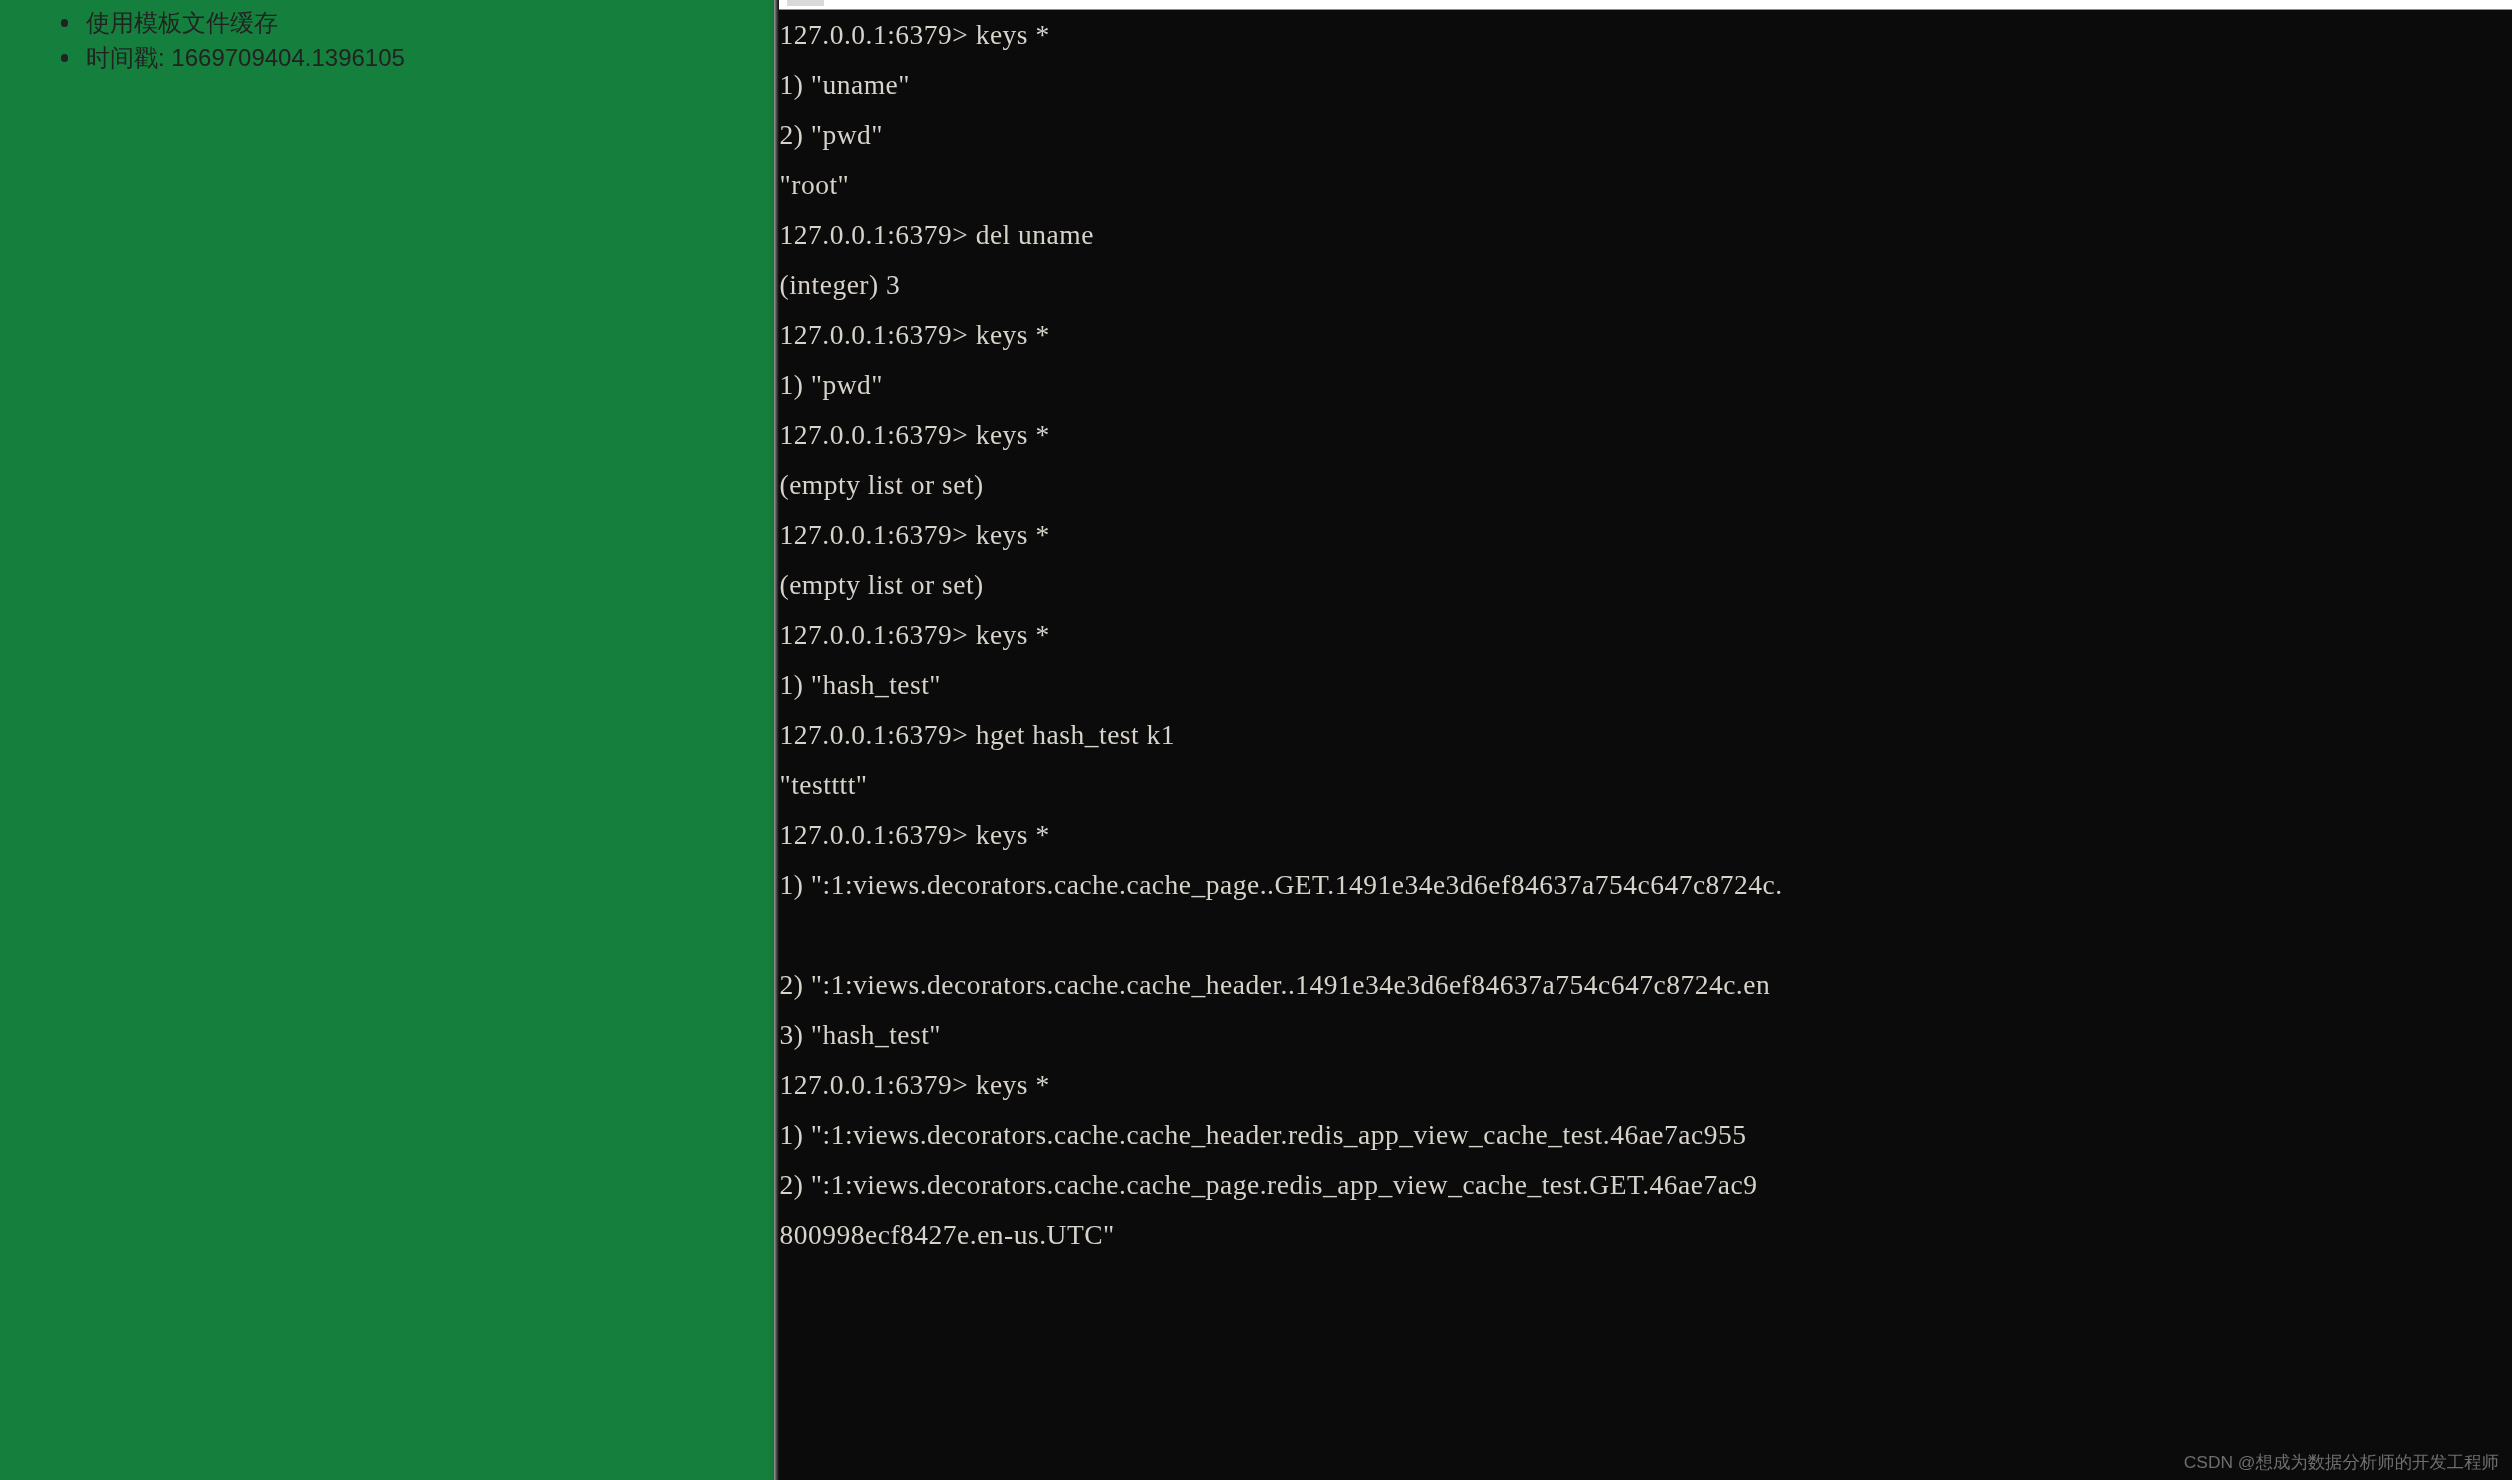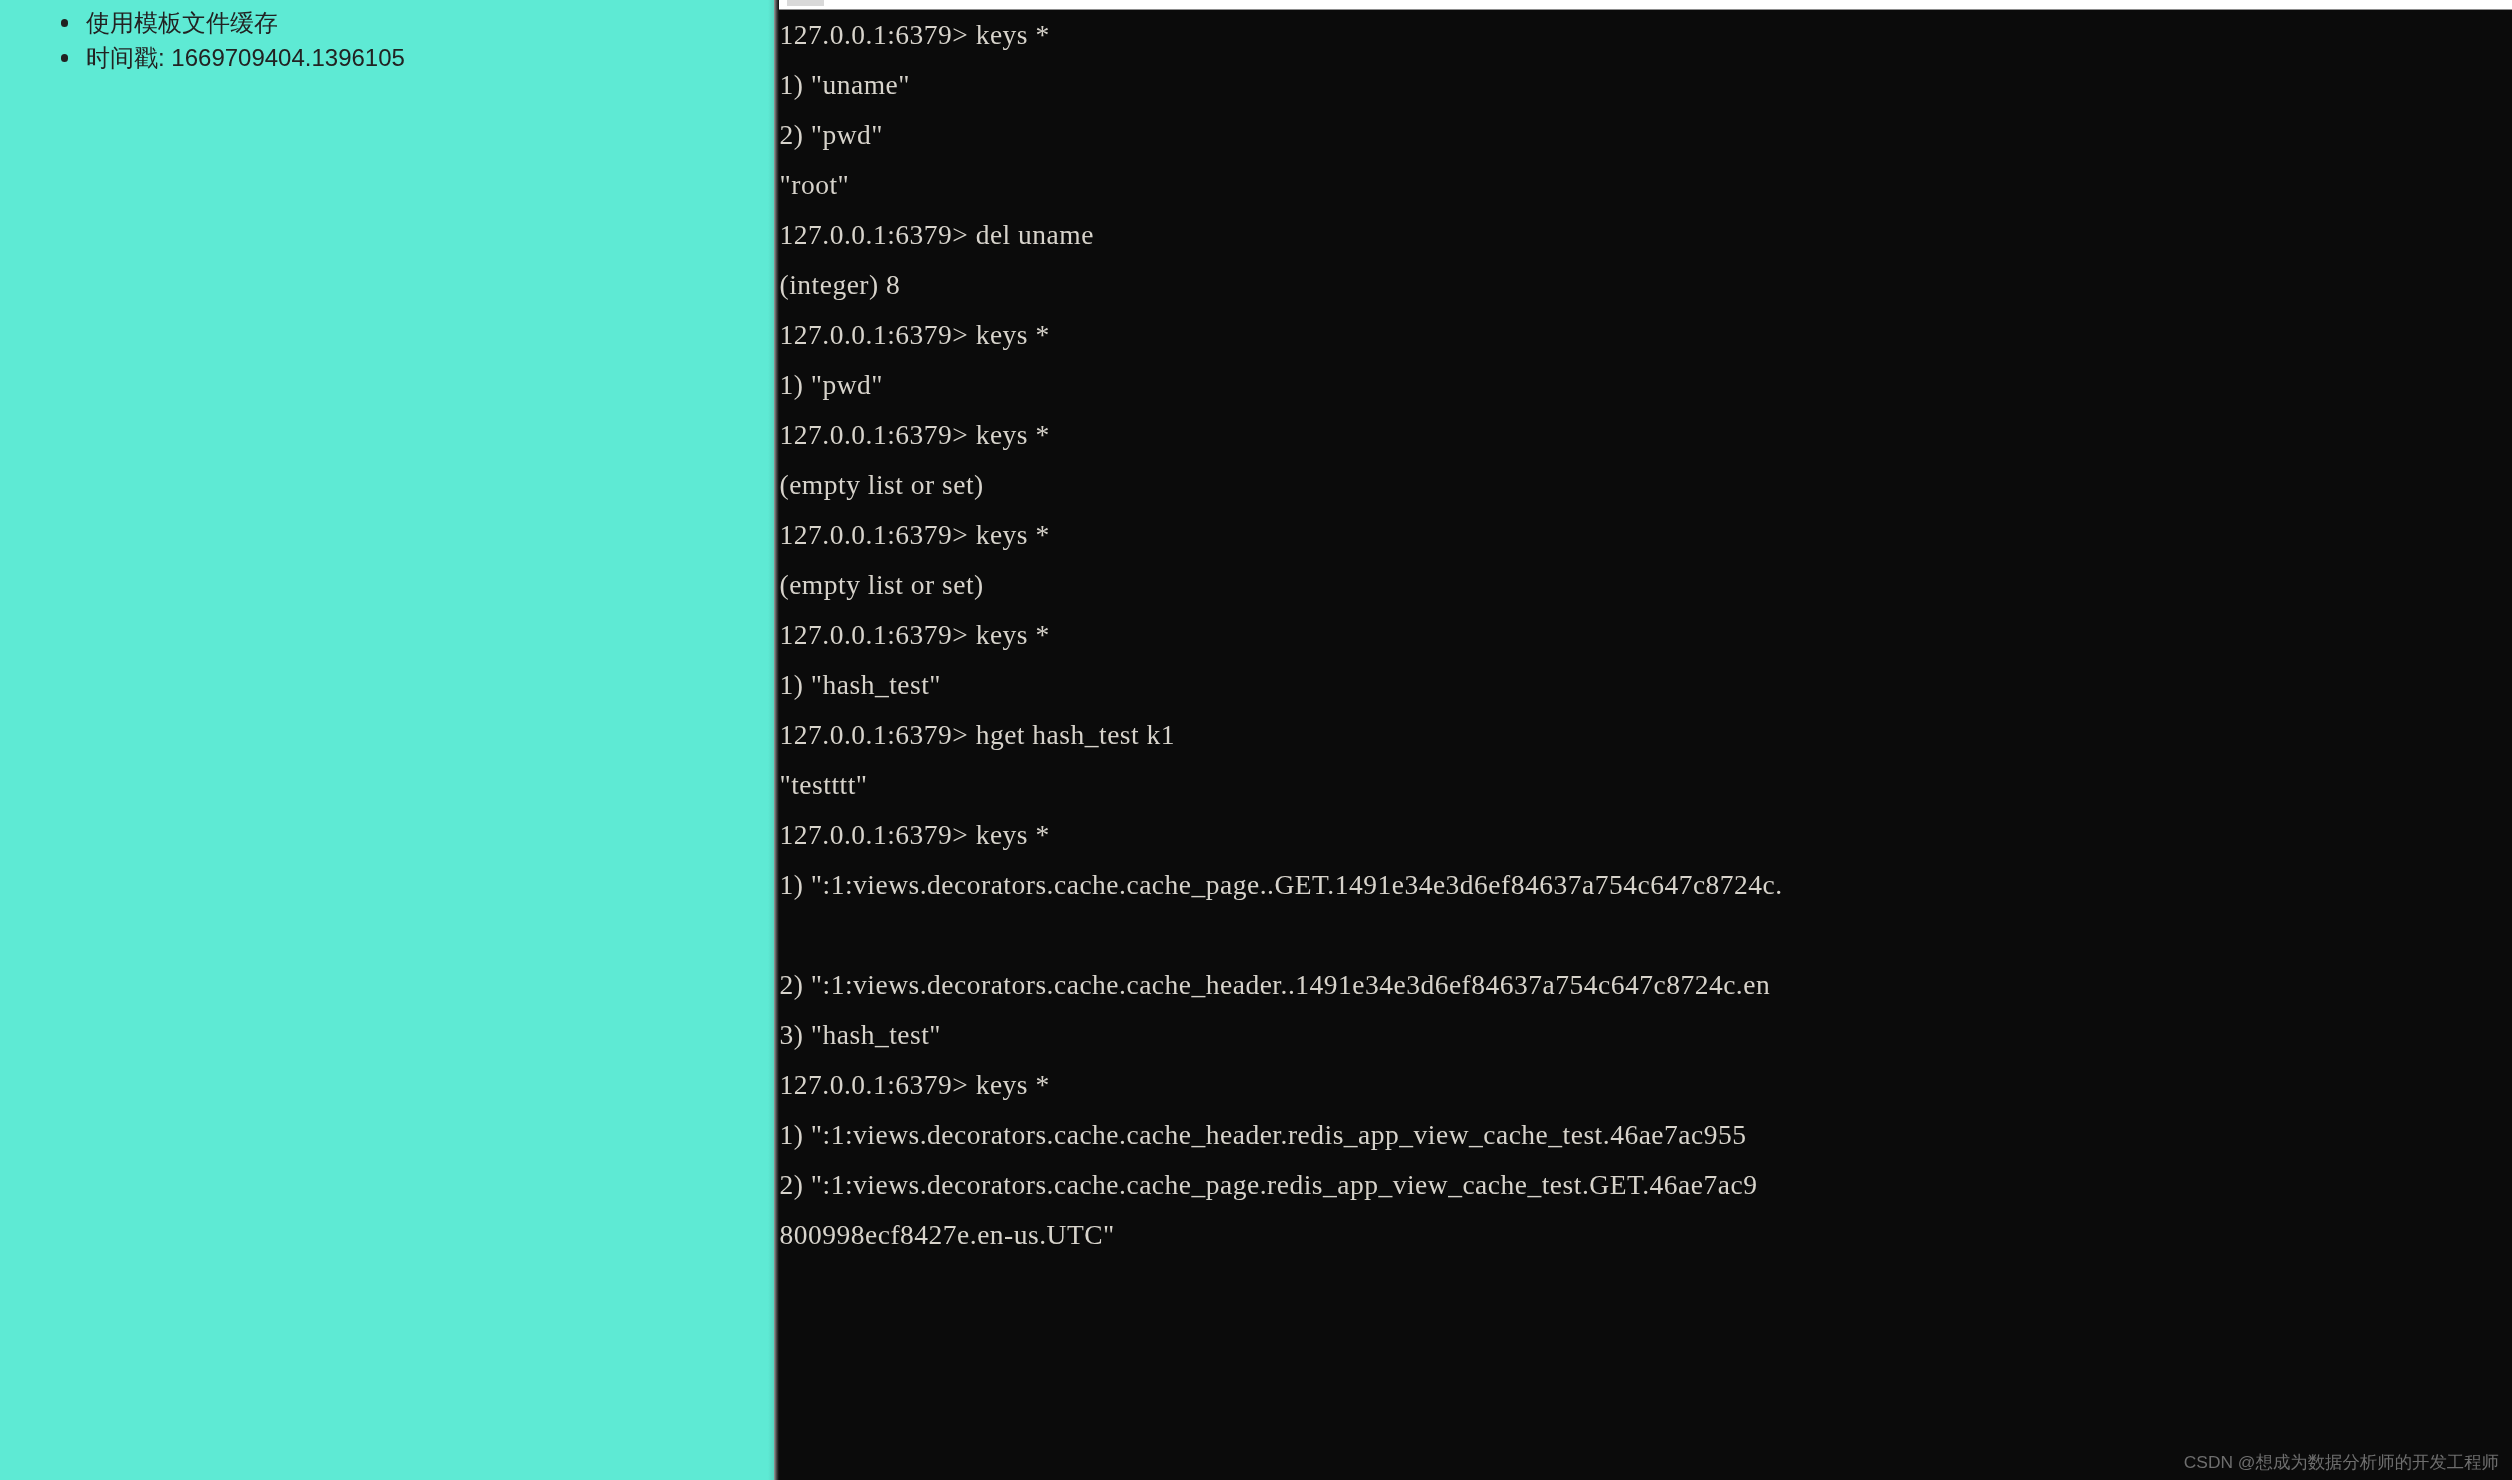--- a/index.html
+++ b/index.html
@@ -16,21 +16,21 @@
     font-family: "Liberation Sans", sans-serif;
   }
 
   
   #doc-pane {
     position: absolute;
     left: 0;
     top: 0;
     width: 774px;
     height: 1481px;
-    background: #5eead4;
+    background: #15803d;
     box-sizing: border-box;
   }
   #doc-list {
     list-style: none;
     margin: 0;
     padding: 0;
     position: absolute;
     left: 57px;
     top: 4.6px;
   }
@@ -159,21 +159,21 @@
 
   <div id="terminal-left-edge"></div>
 
   <div id="terminal-body">
 
   <div class="term-line">127.0.0.1:6379&gt; keys *</div>
       <div class="term-line">1) "uname"</div>
       <div class="term-line">2) "pwd"</div>
       <div class="term-line">"root"</div>
       <div class="term-line">127.0.0.1:6379&gt; del uname</div>
-      <div class="term-line">(integer) 8</div>
+      <div class="term-line">(integer) 3</div>
       <div class="term-line">127.0.0.1:6379&gt; keys *</div>
       <div class="term-line">1) "pwd"</div>
       <div class="term-line">127.0.0.1:6379&gt; keys *</div>
       <div class="term-line">(empty list or set)</div>
       <div class="term-line">127.0.0.1:6379&gt; keys *</div>
       <div class="term-line">(empty list or set)</div>
       <div class="term-line">127.0.0.1:6379&gt; keys *</div>
       <div class="term-line">1) "hash_test"</div>
       <div class="term-line">127.0.0.1:6379&gt; hget hash_test k1</div>
       <div class="term-line">"testttt"</div>

